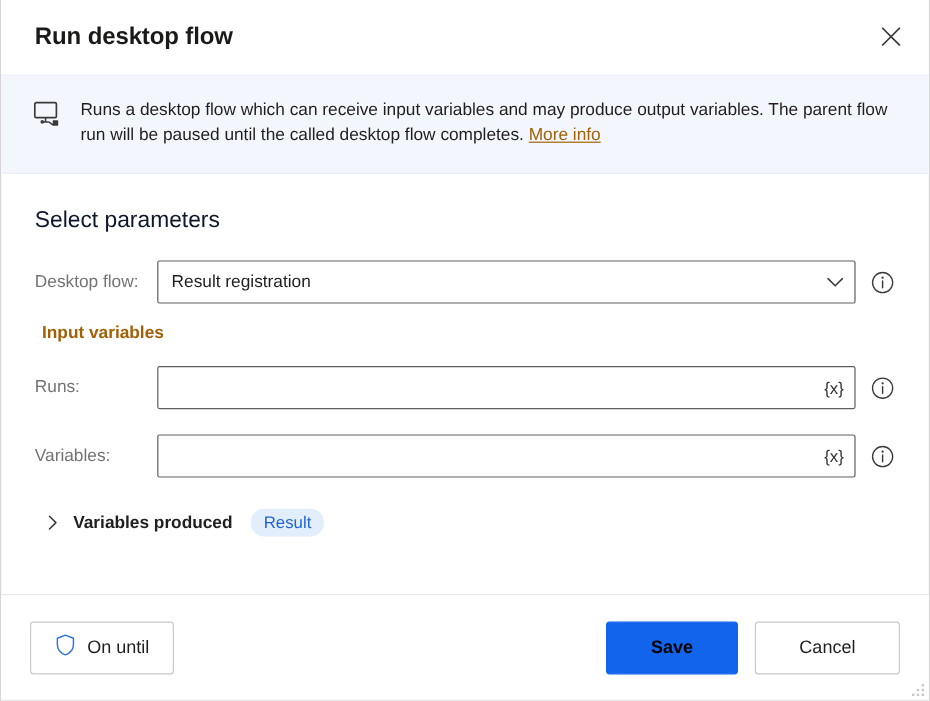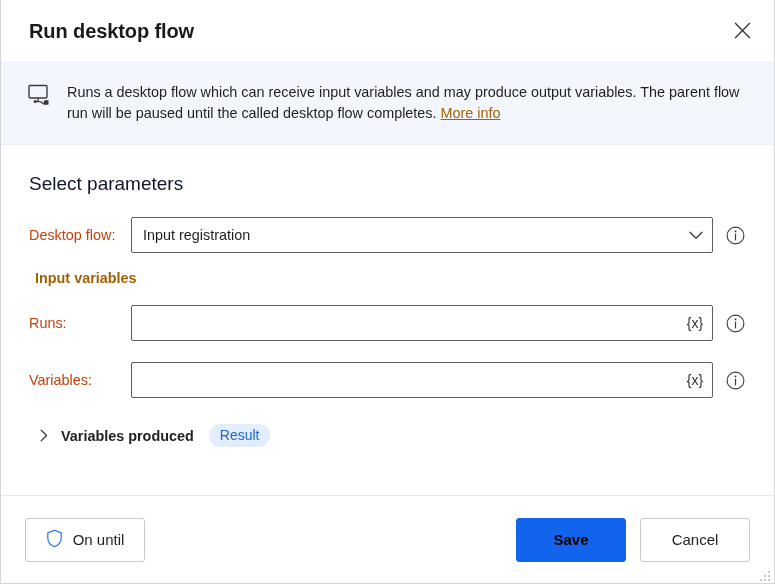--- a/index.html
+++ b/index.html
@@ -112,21 +112,21 @@
 
   .field-row {
     display: flex;
     align-items: center;
     margin-bottom: 16px;
   }
   .field-label {
     width: 102px;
     flex: 0 0 102px;
     font-size: 14.4px;
-    color: #c2410c;
+    color: #737373;
     line-height: 18px;
   }
 
   .control {
     position: relative;
     flex: 0 0 auto;
     width: 582px;
     height: 36px;
     box-sizing: border-box;
     border: 1px solid #605e5c;
@@ -255,21 +255,21 @@
   .btn-save {
     width: 110px;
     background: #1264ec;
     border: 1px solid #1264ec;
     color: #000000;
     font-weight: 600;
     margin-right: 14px;
     padding: 16px;
   }
   .btn-cancel {
-    width: 110px;
+    width: 121px;
     padding: 12px;
   }
   .grip {
     position: absolute;
     right: 3px;
     bottom: 3px;
     width: 12px;
     height: 12px;
   }
 </style>
@@ -306,21 +306,21 @@
     </div>
   </div>
 
   <div class="body">
 
     <div class="section-title">Select parameters</div>
 
     <div class="field-row">
       <div class="field-label">Desktop flow:</div>
       <div class="control dropdown">
-        <div class="control-value">Input registration</div>
+        <div class="control-value">Result registration</div>
         <div class="chevron">
           <svg width="14" height="9" viewBox="0 0 14 9" aria-hidden="true">
             <path d="M1 1.2 L7 7.2 L13 1.2" stroke="#3b3a39" stroke-width="1.25" fill="none" stroke-linecap="round" stroke-linejoin="round"></path>
           </svg>
         </div>
       </div>
       <div class="info-circle">
         <svg width="19" height="19" viewBox="0 0 19 19" aria-hidden="true">
           <circle cx="9.5" cy="9.5" r="8.4" fill="none" stroke="#3b3a39" stroke-width="1.1"></circle>
           <circle cx="9.5" cy="5.4" r="0.95" fill="#3b3a39"></circle>

